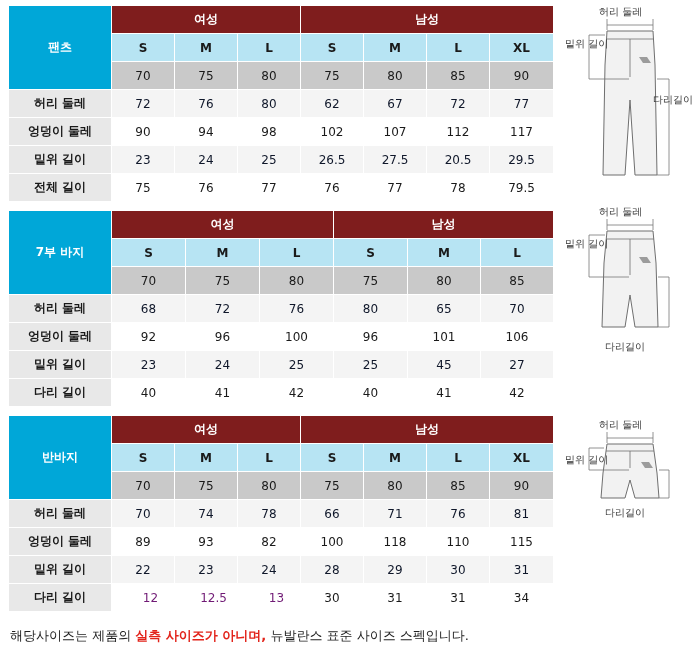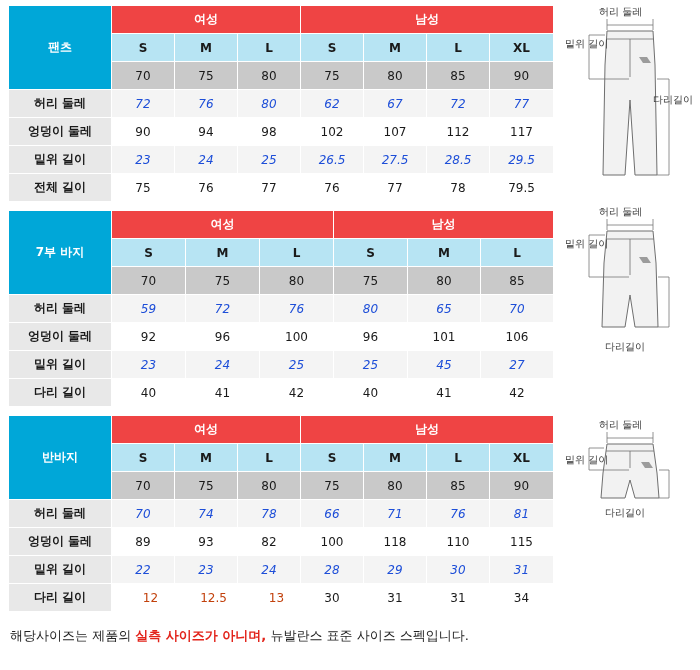--- a/index.html
+++ b/index.html
@@ -37,21 +37,21 @@
     table-layout: fixed;
   }
   table.size td {
     border: 1px solid #ffffff;
     text-align: center;
     vertical-align: middle;
     height: 25px;
     font-size: 12px;
   }
   .hd-blue {
-    background: #ef4444;
+    background: #7f1d1d;
     color: #ffffff;
     font-weight: bold;
   }
   .hd-name {
     background: #00a7d8;
     color: #ffffff;
     font-weight: bold;
   }
   .sub-light {
     background: #b7e4f3;
@@ -62,29 +62,28 @@
     background: #c9c9c9;
     color: #1a1a1a;
   }
   .rowlabel {
     background: #e8e8e8;
     color: #1a1a1a;
     font-weight: bold;
   }
   .cell-a {
     background: #f4f4f4;
-    color: #1d4ed8;
-    font-style: italic;
+    color: #0f172a;
   }
   .cell-b {
     background: #ffffff;
     color: #1a1a1a;
   }
   .red {
-    color: #c2410c;
+    color: #701a75;
     padding-left: 16px;
   }
   .diag-wrap {
     position: relative;
     width: 130px;
   }
   .lbl {
     position: absolute;
     font-size: 10px;
     color: #333;
@@ -166,21 +165,21 @@
           <td class="cell-b">112</td>
           <td class="cell-b">117</td>
         </tr>
         <tr>
           <td class="rowlabel">밑위 길이</td>
           <td class="cell-a">23</td>
           <td class="cell-a">24</td>
           <td class="cell-a">25</td>
           <td class="cell-a">26.5</td>
           <td class="cell-a">27.5</td>
-          <td class="cell-a">28.5</td>
+          <td class="cell-a">20.5</td>
           <td class="cell-a">29.5</td>
         </tr>
         <tr>
           <td class="rowlabel">전체 길이</td>
           <td class="cell-b">75</td>
           <td class="cell-b">76</td>
           <td class="cell-b">77</td>
           <td class="cell-b">76</td>
           <td class="cell-b">77</td>
           <td class="cell-b">78</td>
@@ -249,21 +248,21 @@
           <td class="num-gray">70</td>
           <td class="num-gray">75</td>
           <td class="num-gray">80</td>
           <td class="num-gray">75</td>
           <td class="num-gray">80</td>
           <td class="num-gray">85</td>
         </tr>
 
         <tr>
           <td class="rowlabel">허리 둘레</td>
-          <td class="cell-a">59</td>
+          <td class="cell-a">68</td>
           <td class="cell-a">72</td>
           <td class="cell-a">76</td>
           <td class="cell-a">80</td>
           <td class="cell-a">65</td>
           <td class="cell-a">70</td>
         </tr>
         <tr>
           <td class="rowlabel">엉덩이 둘레</td>
           <td class="cell-b">92</td>
           <td class="cell-b">96</td>

